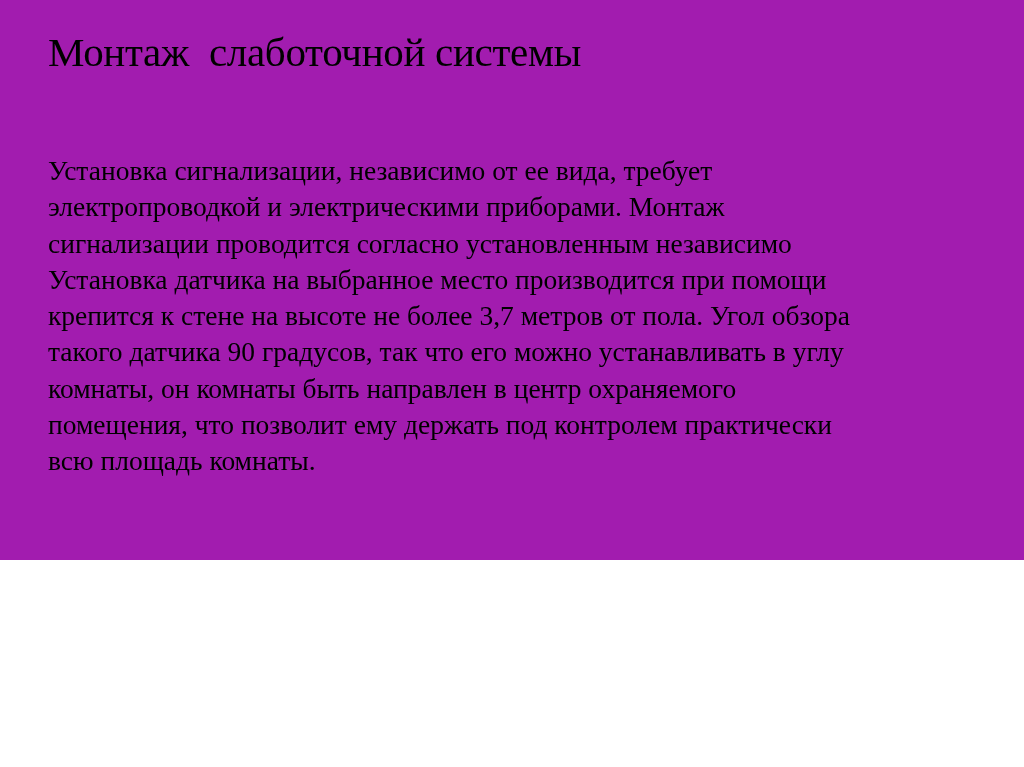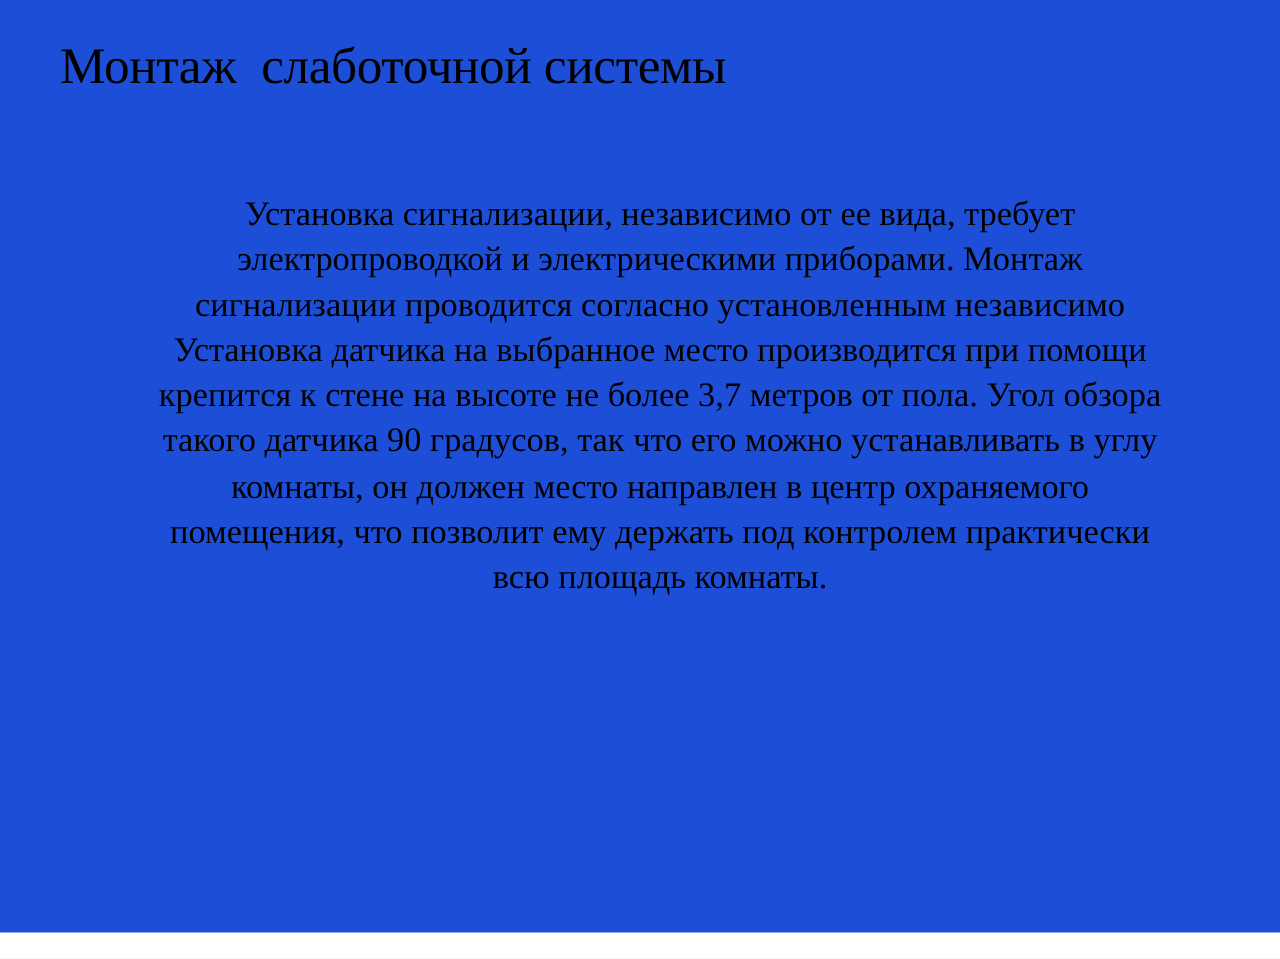--- a/index.html
+++ b/index.html
@@ -12,38 +12,37 @@
       height: 767px;
       overflow: hidden;
       position: relative;
       font-family: "Liberation Serif", "DejaVu Serif", serif;
       color: #000000;
     }
     .slide {
       position: absolute;
       left: 0; top: 0;
       width: 1024px;
-      height: 746px;
-      background: #1d4ed8;
+      height: 560px;
+      background: #a21caf;
     }
     .title {
       position: absolute;
       left: 48px;
       top: 26px;
       font-size: 41px;
       line-height: 52px;
       white-space: pre;
       letter-spacing: -0.3px;
     }
     .body-text {
       position: absolute;
       left: 48px;
       top: 153px;
       width: 960px;
-      text-align: center;
     }
     .line {
       display: block;
       font-size: 27.5px;
       line-height: 36.3px;
       white-space: nowrap;
     }
   </style>
 </head>
 <body>
@@ -54,18 +53,18 @@
   <div class="body-text">
     <div>
       <span class="line">Установка сигнализации, независимо от ее вида, требует</span>
       <span class="line">электропроводкой и электрическими приборами. Монтаж</span>
       <span class="line">сигнализации проводится согласно установленным независимо</span>
     </div>
     <div>
       <span class="line">Установка датчика на выбранное место производится при помощи</span>
       <span class="line">крепится к стене на высоте не более 3,7 метров от пола. Угол обзора</span>
       <span class="line">такого датчика 90 градусов, так что его можно устанавливать в углу</span>
-      <span class="line">комнаты, он должен место направлен в центр охраняемого</span>
+      <span class="line">комнаты, он комнаты быть направлен в центр охраняемого</span>
       <span class="line">помещения, что позволит ему держать под контролем практически</span>
       <span class="line">всю площадь комнаты.</span>
     </div>
   </div>
 </div>
 
 </body></html>

